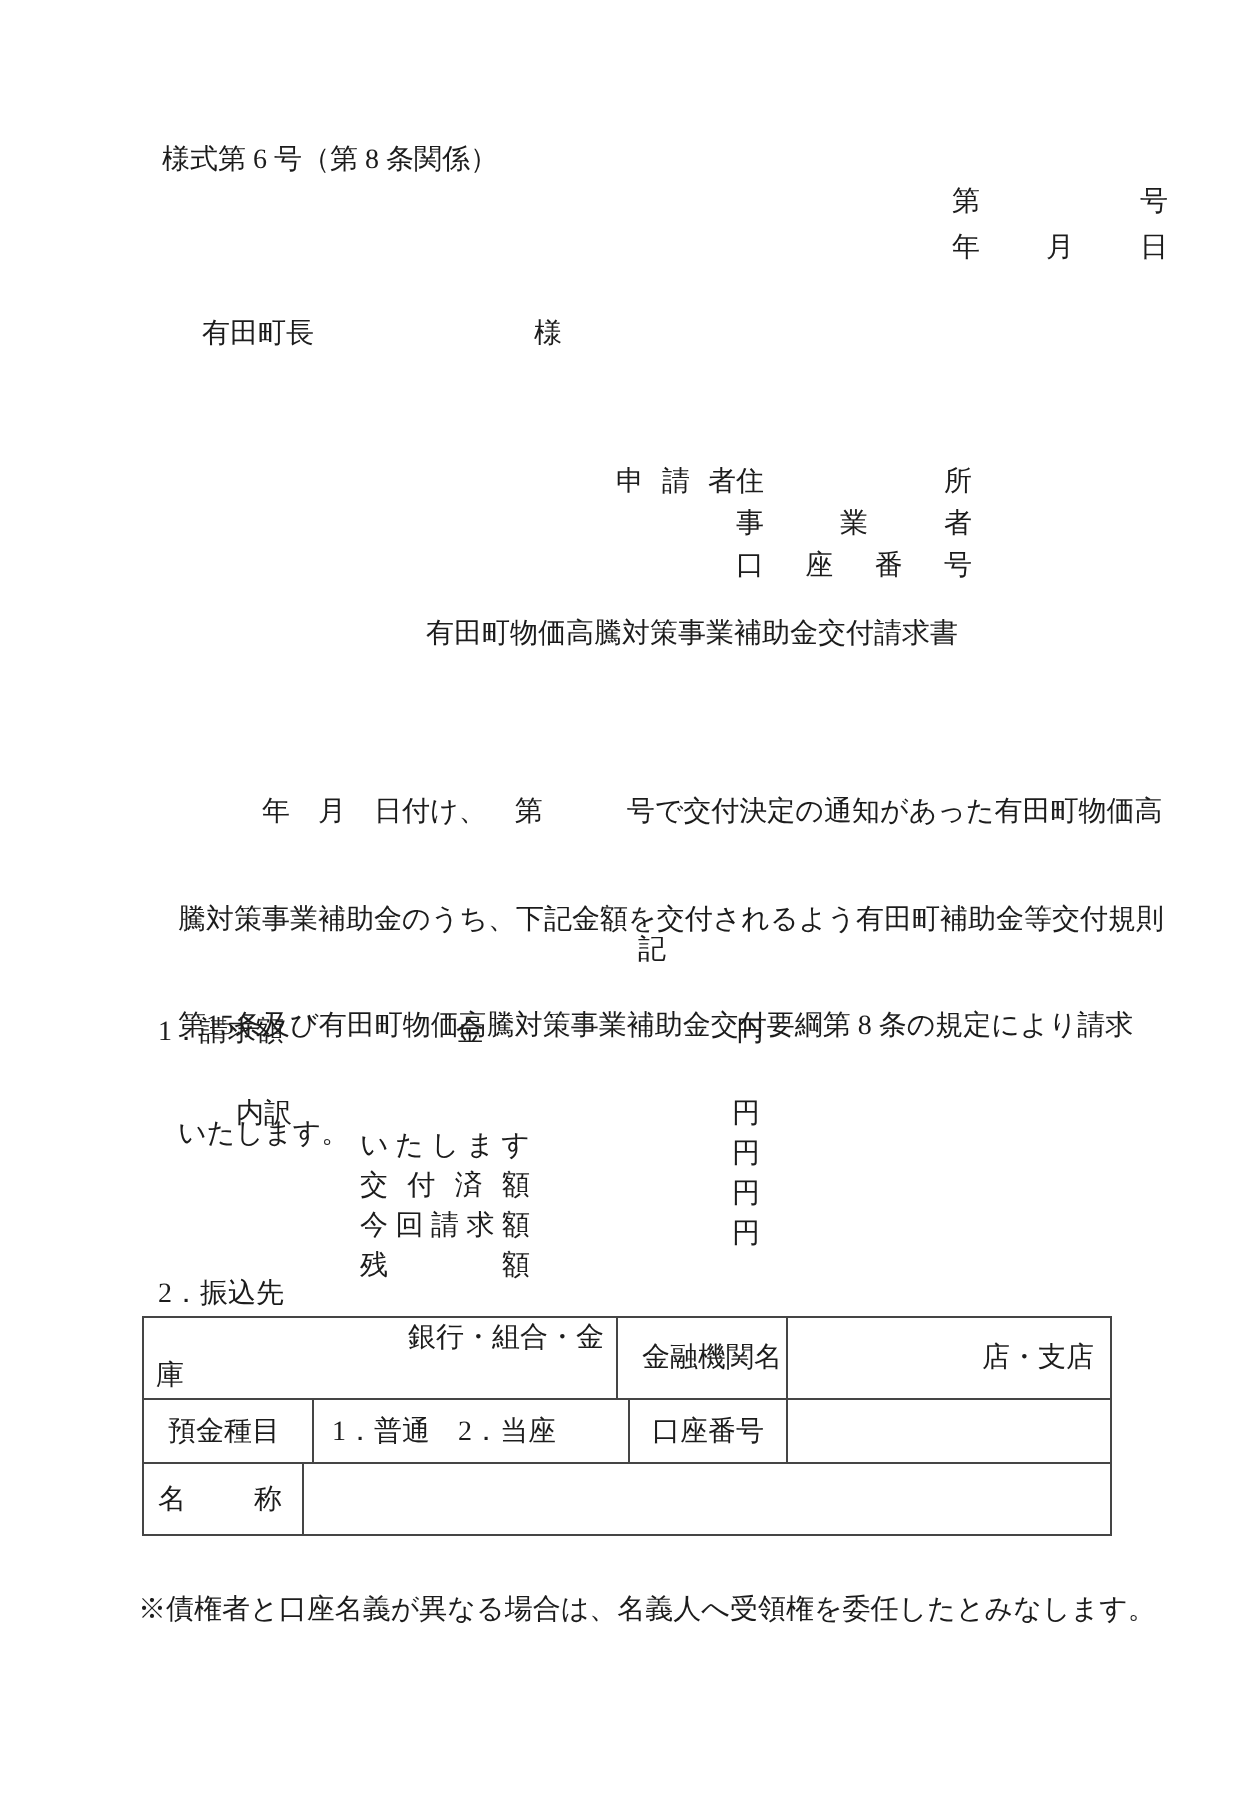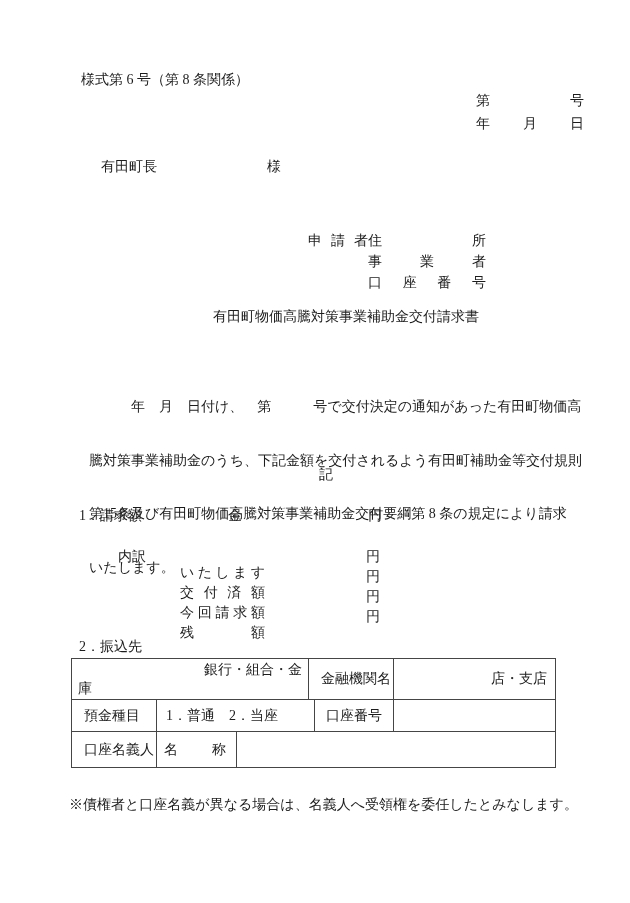--- a/index.html
+++ b/index.html
@@ -142,23 +142,20 @@
       <div class="c" style="width:158px; padding-left:9px; white-space:pre;">
         <span>1．普通　2．当座</span>
       </div>
       <div class="c" style="width:79px; justify-content:center;">
         <span>口座番号</span>
       </div>
       <div class="c last" style="flex:1;"></div>
     </div>
 
     <div class="r">
-      <div class="c" style="width:85px; padding-left:12px;">
-        <span>口座名義人</span>
-      </div>
       <div class="sub">
         <div class="r2i" style="height:35px;">
           <div class="c" style="width:80px; padding-left:7px;">
             <span class="jst" style="width:62px;">名称</span>
           </div>
           <div class="c last" style="flex:1;"></div>
         </div>
       </div>
     </div>
   </div>

